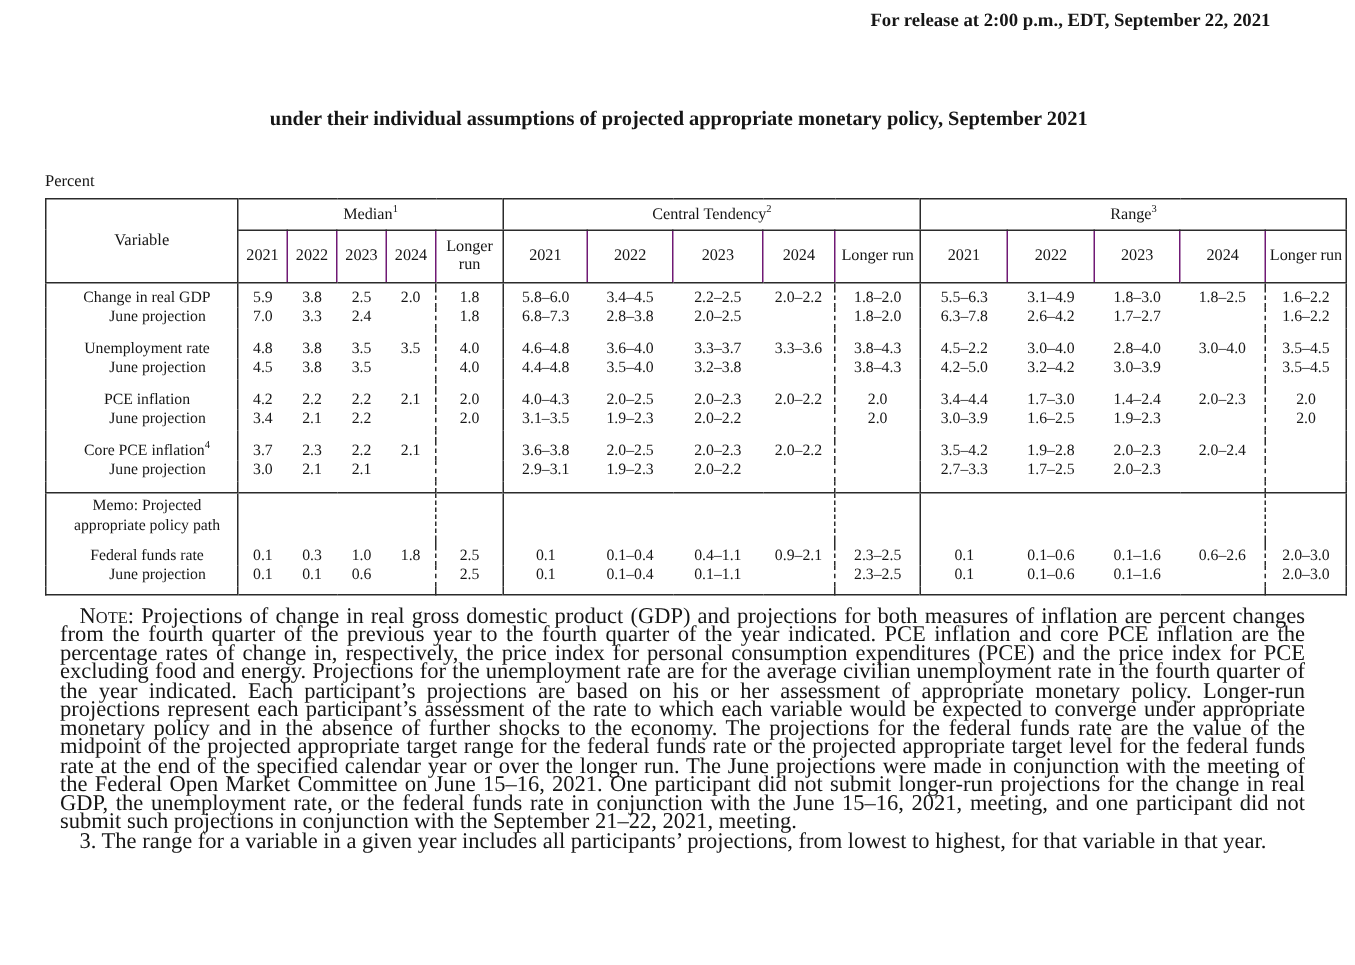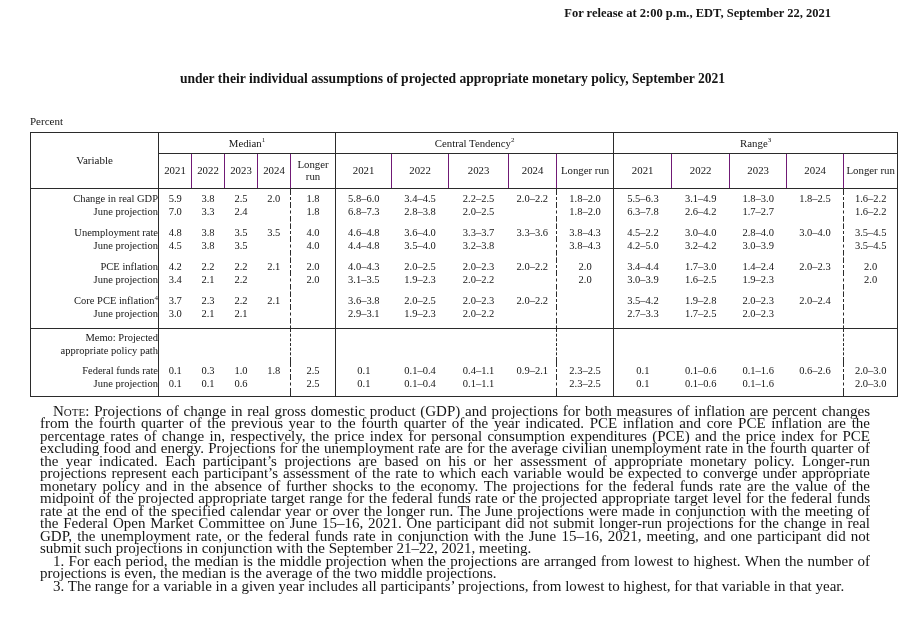--- a/index.html
+++ b/index.html
@@ -6,21 +6,21 @@
     margin: 0; padding: 0;
     width: 903px; height: 643px;
     background: #ffffff;
     font-family: "Liberation Serif", "DejaVu Serif", serif;
     color: #161616;
     position: relative;
     overflow: hidden;
   }
   .release {
     position: absolute;
-    top: 6px; right: 72px;
+    top: 6px; right: 56px;
     font-weight: bold;
     font-size: 12.5px;
   }
   .title {
     margin: 70px 28px 0 30px;
     text-align: center;
     font-weight: bold;
     font-size: 13.6px;
     line-height: 18.5px;
   }
@@ -66,21 +66,21 @@
   tr.years-row th.secfirst { border-left: 1.2px solid #2b2b2b; }
   sup { font-size: 7px; line-height: 0; }
   tbody td {
     padding: 0;
     text-align: center;
     vertical-align: middle;
     line-height: 11px;
     white-space: nowrap;
   }
   tr.data td { height: 13.5px; }
-  td.lbl { text-align: right; padding-left: 7px; white-space: normal; }
+  td.lbl { text-align: center; padding-left: 7px; white-space: normal; }
   td.lbl.indent { padding-left: 21px; }
   td.bl { border-left: 1.2px solid #2b2b2b; }
   td.dl { border-left: 1px dashed #2b2b2b; }
   td.sep { border-top: 1.2px solid #2b2b2b; }
   tr.sp3 td { height: 3px; }
   tr.sp4 td { height: 4px; }
   tr.sp5 td { height: 5px; }
   tr.sp7 td { height: 7px; }
   tr.memo td { height: 26px; }
   tr.memo td.lbl { line-height: 12.5px; padding-top: 3px; padding-bottom: 2px; }
@@ -471,15 +471,14 @@
         <td></td>
         <td></td>
         <td></td>
         <td class="dl"></td>
       </tr>
     </tbody>
 </table>
 
 <div class="notes">
   <p><span class="sc">Note:</span> <span>Projections of change in real gross domestic product (GDP) and projections for both measures of inflation are percent changes from the fourth quarter of the previous year to the fourth quarter of the year indicated. PCE inflation and core PCE inflation are the percentage rates of change in, respectively, the price index for personal consumption expenditures (PCE) and the price index for PCE excluding food and energy. Projections for the unemployment rate are for the average civilian unemployment rate in the fourth quarter of the year indicated. Each participant’s projections are based on his or her assessment of appropriate monetary policy. Longer-run projections represent each participant’s assessment of the rate to which each variable would be expected to converge under appropriate monetary policy and in the absence of further shocks to the economy. The projections for the federal funds rate are the value of the midpoint of the projected appropriate target range for the federal funds rate or the projected appropriate target level for the federal funds rate at the end of the specified calendar year or over the longer run. The June projections were made in conjunction with the meeting of the Federal Open Market Committee on June 15–16, 2021. One participant did not submit longer-run projections for the change in real GDP, the unemployment rate, or the federal funds rate in conjunction with the June 15–16, 2021, meeting, and one participant did not submit such projections in conjunction with the September 21–22, 2021, meeting.</span></p>
-  <p>1. For each period, the median is the middle projection when the projections are arranged from lowest to highest. When the number of projections is even, the median is the average of the two middle projections.</p>
   <p>3. The range for a variable in a given year includes all participants’ projections, from lowest to highest, for that variable in that year.</p>
 </div>
 
 </body></html>

